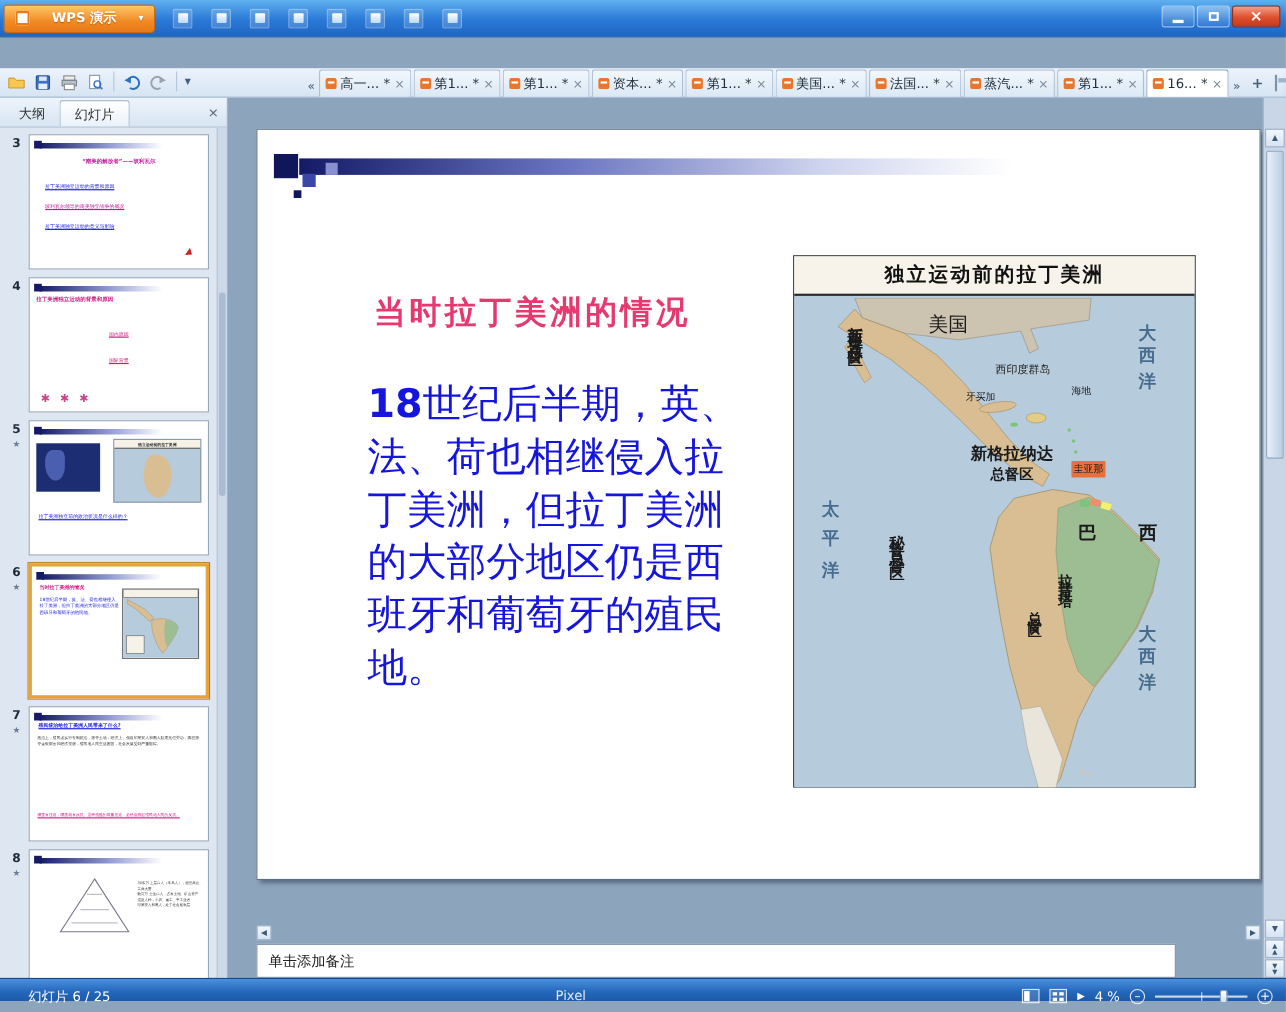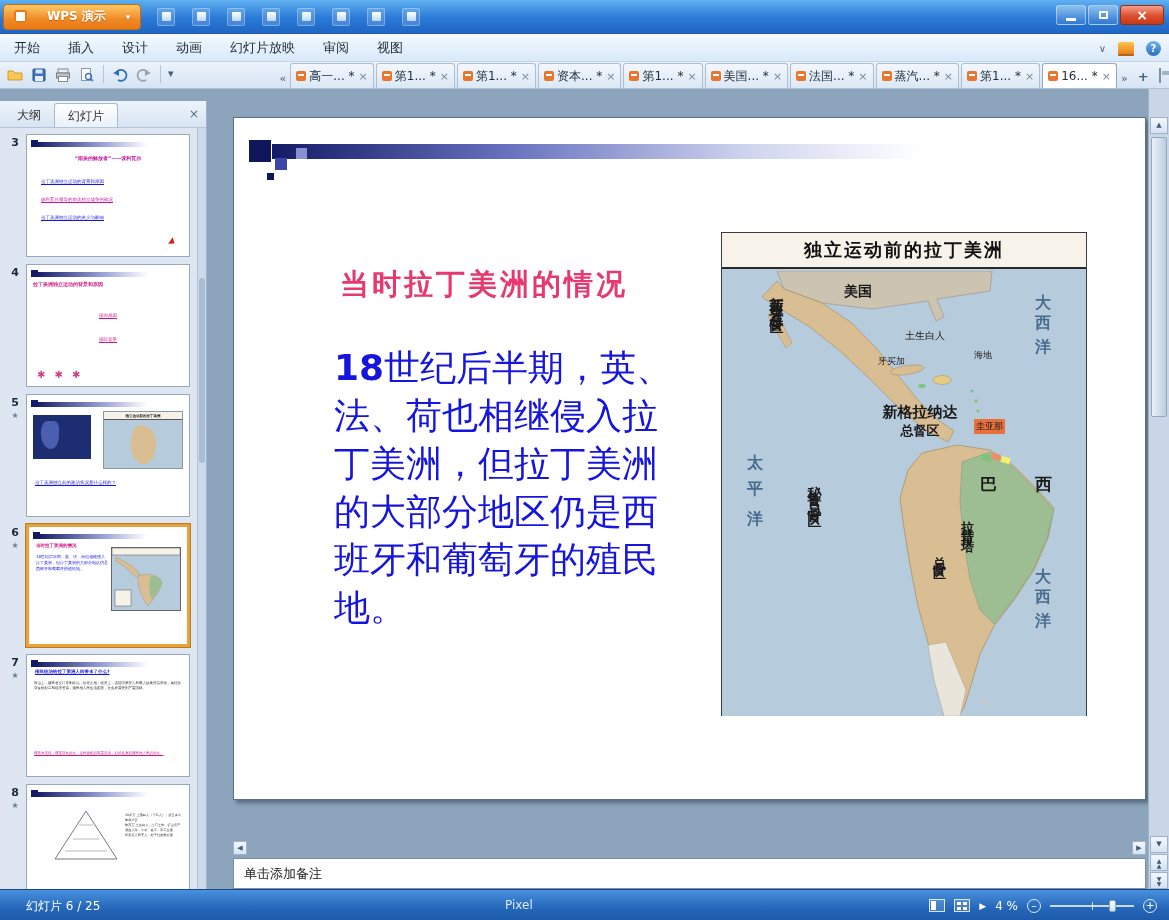--- a/index.html
+++ b/index.html
@@ -54,21 +54,21 @@
   .dtab.active{background:#fff;border-color:#93a9c0;height:16px;}
   .doc-ico{width:10px;height:10px;border-radius:2px;background:#e8762c;position:relative;}
   .doc-ico::after{content:"";position:absolute;left:2px;top:3px;width:6px;height:2px;background:#fff;}
   .dtab-x{color:#7b8a99;font-size:11px;margin-left:1px;}
   .add-tab{font-size:13px;color:#44607c;padding:0 6px 4px 6px;font-weight:bold;}
   .switch-win{width:17px;height:15px;border:1px solid #7e93a8;margin:0 8px 5px 4px;
     background:linear-gradient(#fff,#d8e5f2);position:relative;}
   .switch-win::after{content:"";position:absolute;left:2px;top:2px;width:11px;height:4px;background:#9fb5ca;}
 
   
-  #left-panel{position:absolute;top:89px;left:0;width:207px;height:800px;background:#dde6f1;border-right:1px solid #9fb2c8;margin-top:12px;}
+  #left-panel{position:absolute;top:89px;left:0;width:207px;height:800px;background:#dde6f1;border-right:1px solid #9fb2c8;}
   .panel-header{position:absolute;top:0;left:0;right:0;height:27px;background:linear-gradient(#eef4fb,#d7e4f2);
     border-bottom:1px solid #b2c4d8;display:flex;align-items:flex-end;padding-left:4px;}
   .ptab{padding:0 13px;font-size:12px;color:#333;line-height:24px;height:24px;}
   .ptab.active{background:linear-gradient(#ffffff,#eaf1f9);border:1px solid #a8bccf;border-bottom:none;border-radius:3px 3px 0 0;}
   .panel-close{position:absolute;right:7px;top:6px;font-size:12px;color:#5a6b7c;}
   .thumb-list{position:absolute;top:27px;left:0;width:198px;height:773px;overflow:hidden;padding-top:4px;}
   .thumb{display:flex;height:130px;padding:2px 2px 2px 4px;}
   .gutter{width:22px;text-align:center;padding-top:2px;}
   .tnum{font-size:11px;font-weight:bold;color:#1c2a38;}
   .tstar{font-size:8px;color:#6a7f94;margin-top:2px;}
@@ -130,31 +130,31 @@
   .leg-row{display:flex;align-items:center;gap:6px;margin-bottom:7px;}
   .leg-swatch{width:30px;height:10px;border:1px solid #555;}
   .leg-label{font-size:11.5px;font-weight:bold;color:#111;white-space:nowrap;}
 
   
   #hscroll-left,#hscroll-right{position:absolute;top:752px;width:14px;height:14px;
     background:linear-gradient(#f2f7fc,#d6e3f1);border:1px solid #9fb2c8;font-size:7px;color:#3c5a74;
     display:flex;align-items:center;justify-content:center;}
   #hscroll-left{left:26px;}
   #hscroll-right{left:925px;}
-  #notes{position:absolute;left:26px;top:769px;width:913px;height:31px;background:#fff;border:1px solid #7a90a8;
+  #notes{position:absolute;left:26px;top:769px;width:836px;height:31px;background:#fff;border:1px solid #7a90a8;
     font-size:13px;color:#222;padding:6px 10px;}
   #vscroll{position:absolute;top:89px;left:1148px;width:21px;height:800px;background:#c9d6e6;border-left:1px solid #9fb2c8;}
   .vs-btn{position:absolute;left:1px;width:18px;height:17px;background:linear-gradient(#f2f7fc,#d6e3f1);
     border:1px solid #9fb2c8;font-size:7px;color:#3c5a74;display:flex;align-items:center;justify-content:center;line-height:1;}
   .vs-dbl{flex-direction:column;font-size:6px;line-height:5px;}
   .vs-thumb{position:absolute;left:2px;top:48px;width:16px;height:280px;background:linear-gradient(90deg,#e9f1f9,#bccde0);
     border:1px solid #93a9c2;border-radius:2px;}
 
   
-  #statusbar{position:absolute;top:889px;left:0;width:100%;height:32px;
+  #statusbar{position:absolute;top:889px;left:0;width:100%;height:21px;
     background:linear-gradient(#4a90dd,#2466ba 60%,#1d5aa8);border-top:1px solid #16488c;color:#fff;}
   .sb-counter{position:absolute;left:26px;top:8px;font-size:12px;}
   .sb-template{position:absolute;left:505px;top:8px;font-size:12px;color:#dce8f5;}
   .sb-right{position:absolute;right:12px;top:0;height:31px;display:flex;align-items:center;gap:9px;}
   .sb-ico{width:16px;height:13px;border:1px solid rgba(255,255,255,.8);background:rgba(255,255,255,.14);position:relative;}
   .sb-ico.n::after{content:"";position:absolute;left:1px;top:1px;width:5px;height:9px;background:#fff;}
   .sb-ico.s::after{content:"";position:absolute;left:2px;top:2px;width:4px;height:3px;background:#fff;box-shadow:6px 0 #fff,0 5px #fff,6px 5px #fff;}
   .sb-play{font-size:9px;color:#fff;}
   .sb-zoom{font-size:12px;}
   .sb-circle{width:14px;height:14px;border-radius:50%;border:1px solid rgba(255,255,255,.85);
@@ -206,34 +206,20 @@
       <div class="win-b">
           <span class="bar"></span>
         </div>
       <div class="win-b">
           <span class="rest"></span>
         </div>
       <div class="win-b win-close">×</div>
     </div>
   </div>
 
-  <div id="menubar">
-    <div class="menu-item">开始</div>
-    <div class="menu-item">插入</div>
-    <div class="menu-item">设计</div>
-    <div class="menu-item">动画</div>
-    <div class="menu-item">幻灯片放映</div>
-    <div class="menu-item">审阅</div>
-    <div class="menu-item">视图</div>
-    <div class="menu-right">
-      <span class="chev">∨</span>
-      <span class="skin-ico"></span>
-      <span class="help-ico">?</span>
-    </div>
-  </div>
 
   <div id="toolbar">
     <div class="tools">
       <div class="tool">
         <svg width="16" height="16">
             <path d="M1 13 V4 h5 l2 2 h7 v7 z" fill="#f9c64f" stroke="#c89018" stroke-width="0.8"></path>
           </svg>
       </div>
       <div class="tool">
         <svg width="16" height="16">
@@ -484,22 +470,22 @@
           <path d="M240 191 L268 181 L292 197 L312 217 L332 239 L325 267 L311 299 L291 329 L272 353 L258 339 L248 309 L242 271 L238 231 Z" fill="#9dbd92" stroke="#7d9a74" stroke-width="0.5"></path>
           <rect x="260" y="183" width="9" height="6" fill="#7cc47c" transform="rotate(8 260 183)"></rect>
           <rect x="270" y="182" width="9" height="6" fill="#ef8e6a" transform="rotate(12 270 182)"></rect>
           <rect x="280" y="185" width="9" height="6" fill="#f5f06e" transform="rotate(16 280 185)"></rect>
           <path d="M206 374 L224 371 L244 419 L238 445 L222 445 L212 409 Z" fill="#e9e5da" stroke="#a8a092" stroke-width="0.5"></path>
           <circle cx="262" cy="431" r="2" fill="#cfc6b4"></circle>
             <circle cx="268" cy="433" r="1.5" fill="#cfc6b4"></circle>
         </svg>
 
         <div class="mlabel vtext" style="left:46px;top:52px;font-size:14px;font-weight:bold;letter-spacing:4px;">新西班牙总督区</div>
-        <div class="mlabel" style="left:122px;top:50px;font-size:14px;font-weight:bold;">美国</div>
-        <div class="mlabel" style="left:183px;top:96px;font-size:10px;">土生白人</div>
+        <div class="mlabel" style="left:122px;top:50px;font-size:18px;font-weight:normal;">美国</div>
+        <div class="mlabel" style="left:183px;top:96px;font-size:10px;">西印度群岛</div>
         <div class="mlabel" style="left:252px;top:116px;font-size:9px;">海地</div>
         <div class="mlabel" style="left:156px;top:122px;font-size:9px;">牙买加</div>
         <div class="mlabel" style="left:152px;top:170px;width:92px;text-align:center;font-size:15px;font-weight:bold;">
           <div>新格拉纳达</div>
           <div style="font-size:13px;">总督区</div>
         </div>
         <div class="mlabel" style="left:252px;top:186px;font-size:9px;background:#e8703c;padding:1px 2px;border-radius:1px;">圭亚那</div>
         <div class="mlabel vtext" style="left:84px;top:242px;font-size:14px;font-weight:bold;letter-spacing:7px;">秘鲁总督区</div>
         <div class="mlabel" style="left:258px;top:240px;font-size:17px;font-weight:bold;letter-spacing:16px;">巴 西</div>
         <div class="mlabel vtext" style="left:236px;top:278px;font-size:13px;font-weight:bold;letter-spacing:6px;">拉普拉塔</div>

